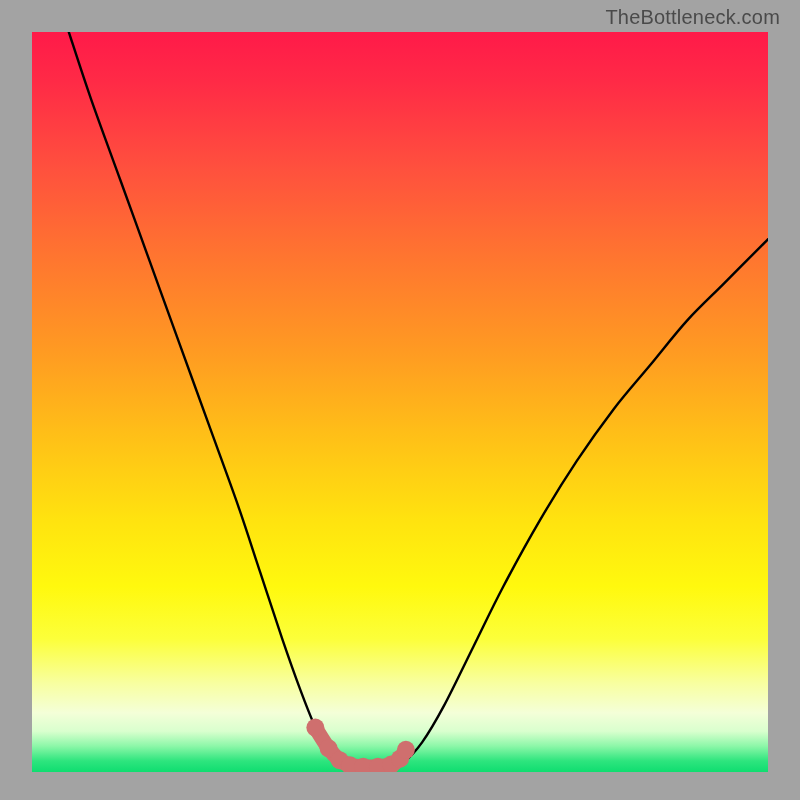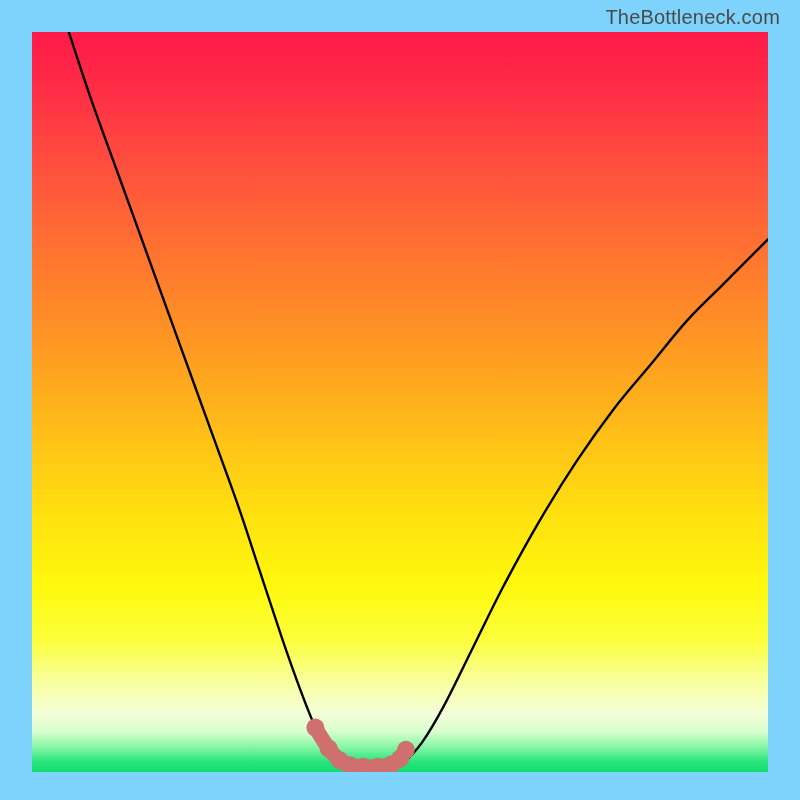--- a/index.html
+++ b/index.html
@@ -10,21 +10,21 @@
     background: #000;
     overflow: hidden;
     font-family: Arial, Helvetica, sans-serif;
   }
   .frame {
     position: absolute;
     top: 0;
     left: 0;
     width: 800px;
     height: 800px;
-    background: #7dd3fc;
+    background: #a3a3a3;
   }
   .plot {
     position: absolute;
     top: 32px;
     left: 32px;
     width: 736px;
     height: 740px;
     overflow: hidden;
   }
   .watermark {

